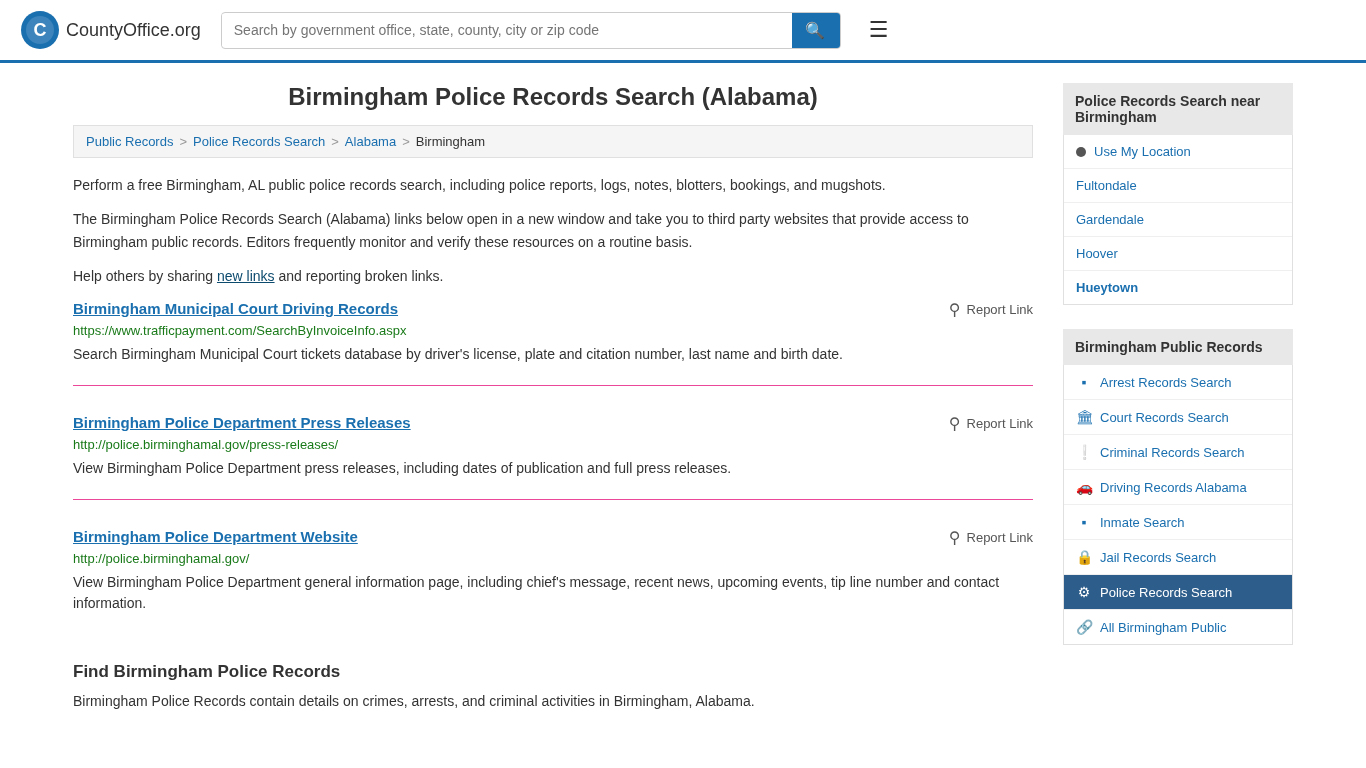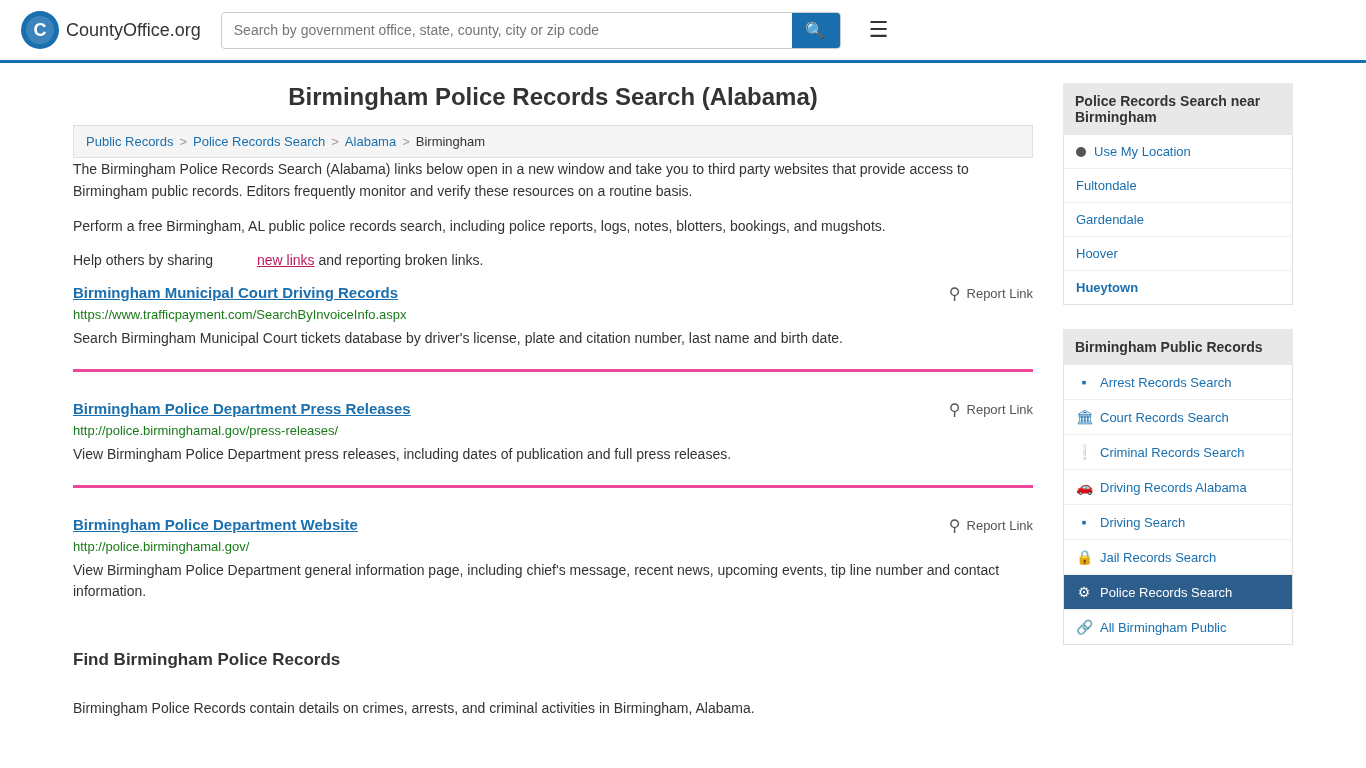--- a/index.html
+++ b/index.html
@@ -89,21 +89,21 @@
       text-align: center;
     }
 
     
     #breadcrumb {
       background: #f5f5f5;
       border: 1px solid #e0e0e0;
       padding: 8px 12px;
       font-size: 13px;
       color: #333;
-      margin-bottom: 0;
+      margin-bottom: 16px;
       display: flex;
       align-items: center;
       gap: 6px;
       flex-wrap: wrap;
     }
     .breadcrumb-sep {
       color: #999;
     }
     .breadcrumb-link {
       color: #1a6faf;
@@ -112,30 +112,29 @@
     }
 
     
     .desc-para {
       font-size: 14px;
       color: #333;
       margin-bottom: 12px;
       line-height: 1.6;
     }
     .new-links {
-      color: #be185d;
+      color: #0c4a6e;
       text-decoration: underline;
       cursor: pointer;
-      margin-left: 40px;
     }
 
     
     .result-item {
       margin-bottom: 28px;
-      border-bottom: 3px solid #ec4899;
+      border-bottom: 1px solid #ec4899;
       padding-bottom: 20px;
     }
     .result-item:last-of-type { border-bottom: none; }
     .result-header {
       display: flex;
       justify-content: space-between;
       align-items: flex-start;
       margin-bottom: 4px;
     }
     .result-title {
@@ -168,21 +167,21 @@
       font-size: 14px;
       color: #333;
       line-height: 1.5;
     }
 
     
     .section-heading {
       font-size: 17px;
       font-weight: bold;
       color: #333;
-      margin-bottom: 27px;
+      margin-bottom: 8px;
       margin-top: 10px;
     }
 
     
     #sidebar {
       width: 230px;
       flex-shrink: 0;
     }
     .sidebar-section {
       margin-bottom: 0;
@@ -303,22 +302,22 @@
     <div id="breadcrumb">
       <a class="breadcrumb-link">Public Records</a>
       <span class="breadcrumb-sep">&gt;</span>
       <a class="breadcrumb-link">Police Records Search</a>
       <span class="breadcrumb-sep">&gt;</span>
       <a class="breadcrumb-link">Alabama</a>
       <span class="breadcrumb-sep">&gt;</span>
       <span>Birmingham</span>
     </div>
 
+    <p class="desc-para">Perform a free Birmingham, AL public police records search, including police reports, logs, notes, blotters, bookings, and mugshots.</p>
     <p class="desc-para">The Birmingham Police Records Search (Alabama) links below open in a new window and take you to third party websites that provide access to Birmingham public records. Editors frequently monitor and verify these resources on a routine basis.</p>
-    <p class="desc-para">Perform a free Birmingham, AL public police records search, including police reports, logs, notes, blotters, bookings, and mugshots.</p>
     <p class="desc-para">
       <span>Help others by sharing </span><a class="new-links">new links</a><span> and reporting broken links.</span>
     </p>
 
     <div id="results">
         <div class="result-item">
     <div class="result-header">
       <a class="result-title">Birmingham Municipal Court Driving Records</a>
       <span class="report-link">
         <span class="report-icon">⚲</span>
@@ -415,21 +414,21 @@
           </li>
           <li class="sidebar-item">
             <a>
               <span class="sidebar-icon">🚗</span>
               <span>Driving Records Alabama</span>
             </a>
           </li>
           <li class="sidebar-item">
             <a>
               <span class="sidebar-icon">▪</span>
-              <span>Driving Search</span>
+              <span>Inmate Search</span>
             </a>
           </li>
           <li class="sidebar-item">
             <a>
               <span class="sidebar-icon">🔒</span>
               <span>Jail Records Search</span>
             </a>
           </li>
           <li class="sidebar-item active">
             <a>

